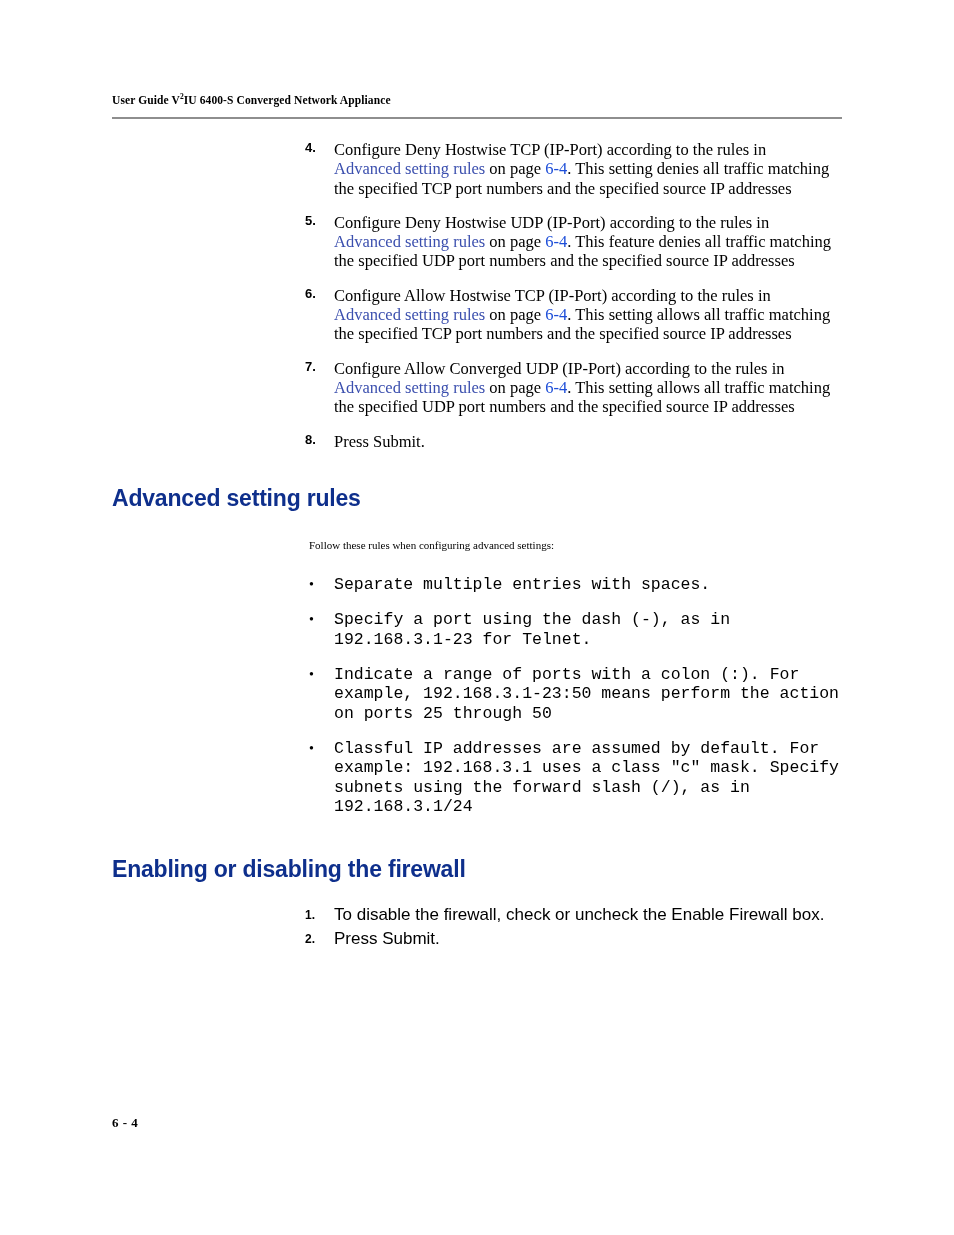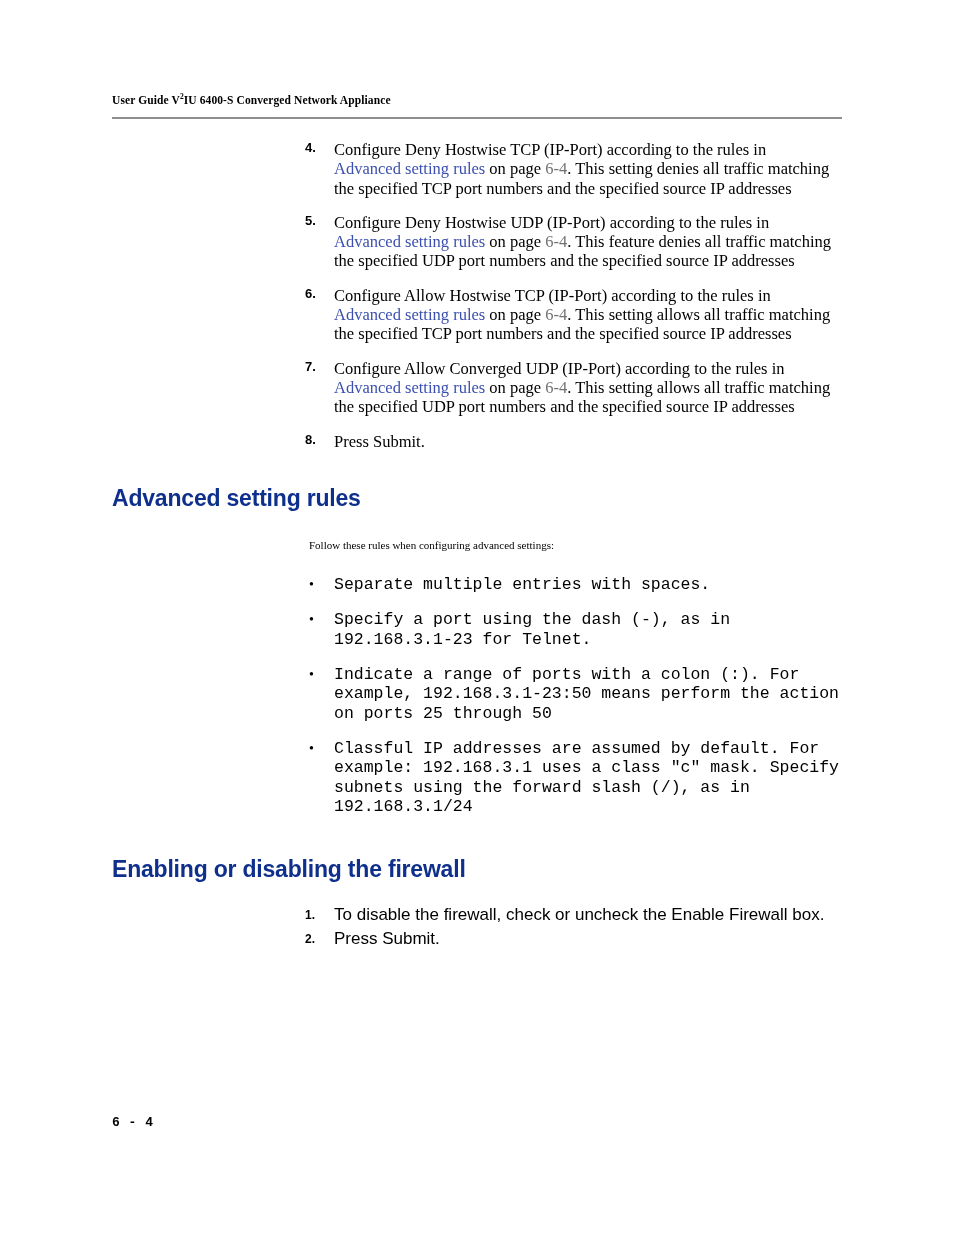--- a/index.html
+++ b/index.html
@@ -76,21 +76,21 @@
     font-family: "Liberation Serif", serif;
     font-size: 16.5px;
     line-height: 19.3px;
     text-align: left;
   }
   a.xref {
     color: #3b4fae;
     text-decoration: none;
   }
   a.pref {
-    color: #737373;
+    color: #1d4ed8;
     text-decoration: none;
     margin-top: 19px;
   }
   h2.heading {
     position: relative;
     margin: 0;
     font-family: "Liberation Sans", sans-serif;
     font-size: 23px;
     font-weight: bold;
     color: #0e2f8c;
@@ -143,21 +143,21 @@
   .numlist-sans .item-body {
     font-family: "Liberation Sans", sans-serif;
     font-size: 17px;
     line-height: 16px;
     margin-left: 334px;
   }
   .footer {
     position: absolute;
     left: 112px;
     top: 1115px;
-    font-family: Liberation Mono, monospace;
+    font-family: Liberation Serif, serif;
     font-size: 13px;
     font-weight: bold;
     color: #000000;
     letter-spacing: 0.5px;
   }
 </style>
 </head>
 <body>
 
 <div class="page">

